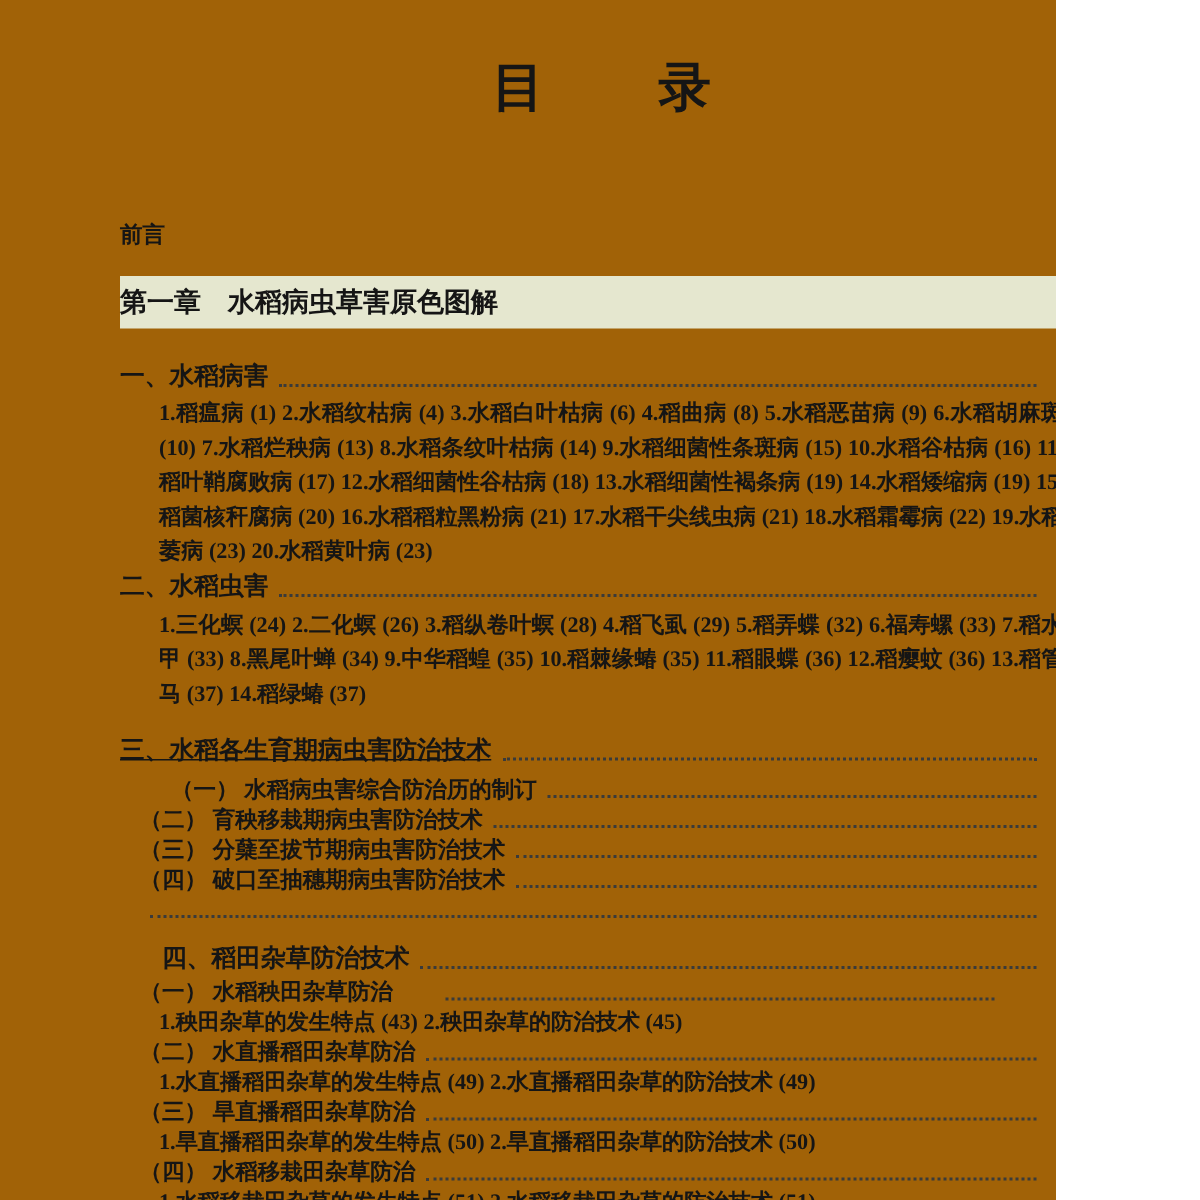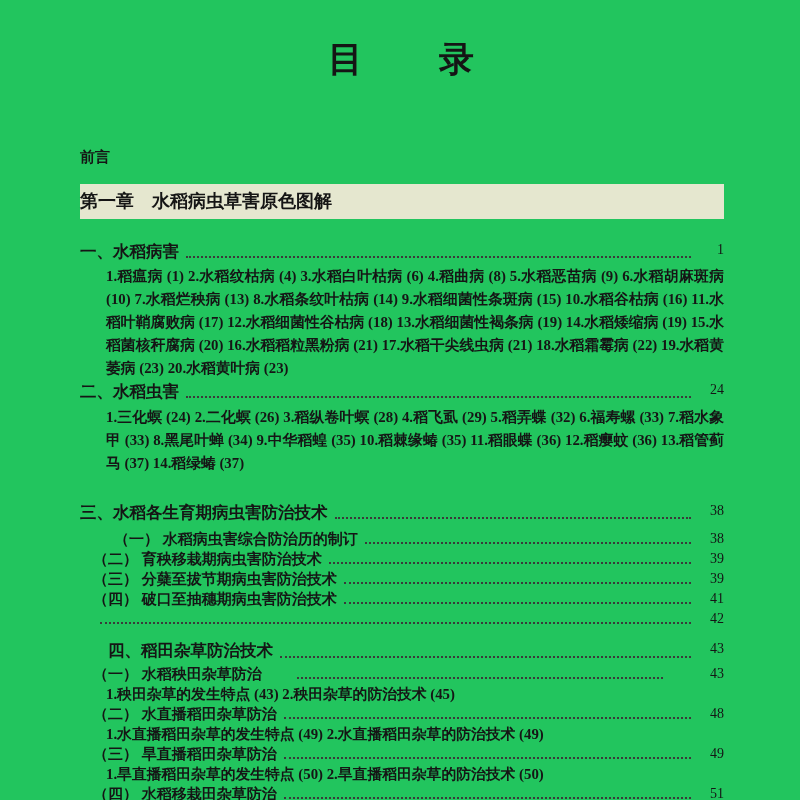--- a/index.html
+++ b/index.html
@@ -1,38 +1,38 @@
 <!DOCTYPE html>
 <html style="--banner-bg: #e5e7cf; --ink: #151515;"><head>
 <meta charset="utf-8">
 <style>
   html,body{margin:0;padding:0;background:#ffffff;}
-  #page{position:relative;width:800px;height:800px;background:#22c55e;overflow:hidden;
+  #page{position:relative;width:704px;height:800px;background:#a16207;overflow:hidden;
         color:var(--ink,#151515);font-family:"Liberation Serif",serif;}
   #content{position:absolute;left:80px;top:0;width:644px;}
 
   .toc-title{margin-top:38px;text-align:center;font-size:35px;font-weight:700;
              line-height:1.2;font-family:"Liberation Sans",sans-serif;letter-spacing:2px;}
   .preface{margin-top:66px;font-size:15px;font-weight:700;line-height:21px;
            font-family:"Liberation Sans",sans-serif;}
   .banner{margin-top:17px;height:35px;line-height:35px;background:var(--banner-bg,#e5e7cf);
           text-align:left;font-size:18px;font-weight:700;
           font-family:"Liberation Sans",sans-serif;}
 
-  .row{display:flex;}
+  .row{display:flex;align-items:flex-end;}
   .leader{flex:1;border-bottom:2px dotted #3a3a3a;margin:0 7px 5px 7px;}
   .pg{width:26px;text-align:right;font-size:14px;line-height:19px;
       font-family:"Liberation Serif",serif;font-weight:400;flex:none;}
 
   .sec-row{height:23px;}
   .sec-label{font-size:16.5px;font-weight:700;line-height:23px;
              font-family:"Liberation Sans",sans-serif;white-space:nowrap;}
   #sec1-row{margin-top:21px;}
   #sec2-row{margin-top:0px;}
-  #sec3-row{margin-top:26px;}
+  #sec3-row{margin-top:14px;text-decoration:underline;}
   #sec4-row{margin-top:10px;height:24px;margin-left:28px;}
 
   .list-par{margin:2px 0 0 26px;font-size:14.8px;font-weight:600;line-height:23px;
             text-align:justify;text-align-last:left;}
   #list1{margin-top:2px;}
   #list2{margin-top:3px;}
 
   .sub-row{height:20px;margin-left:13px;}
   .sub-label{font-size:15px;font-weight:700;line-height:20px;white-space:nowrap;}
   .first-sub{margin-top:5px;margin-left:34px;}

